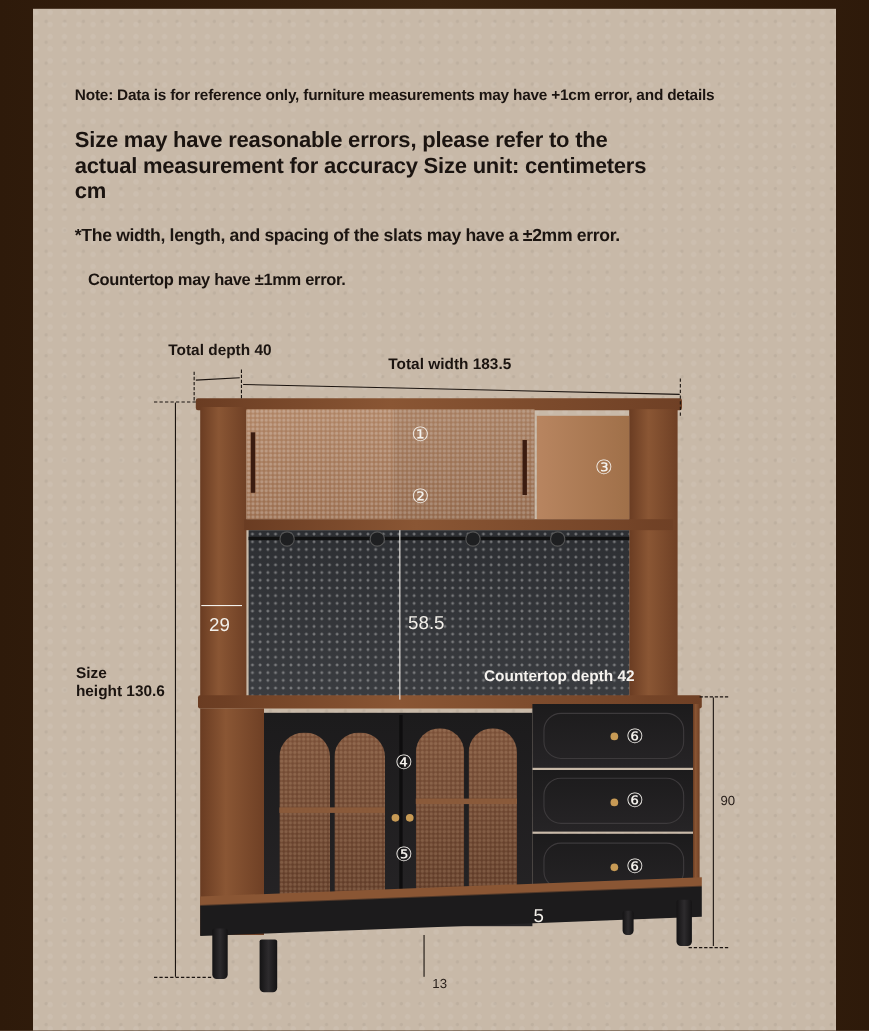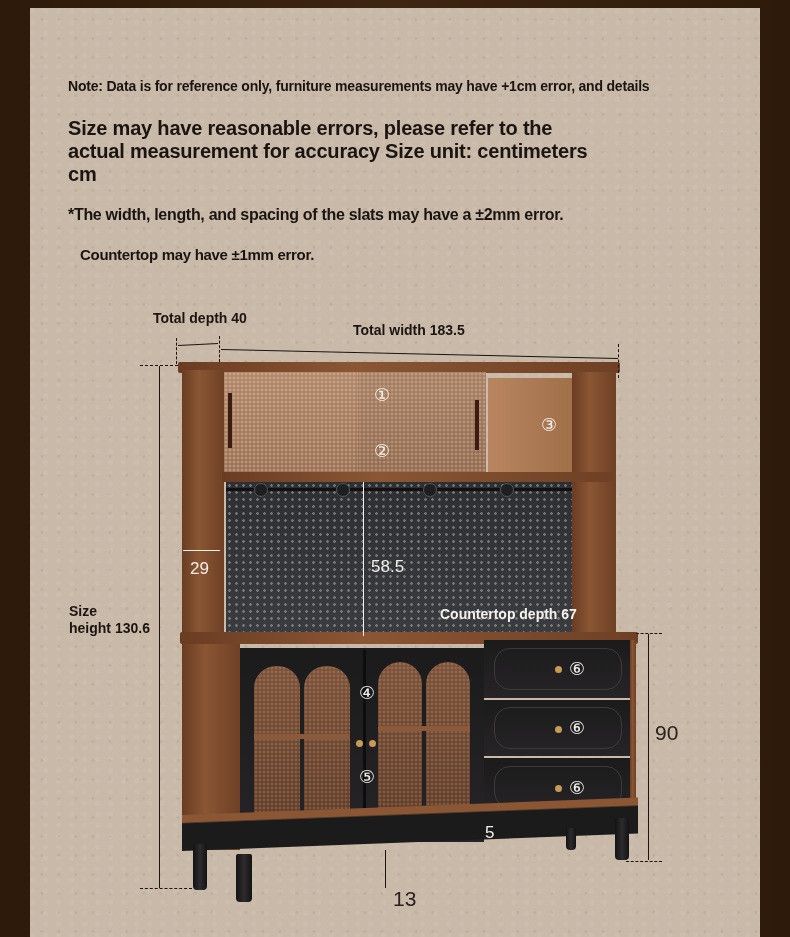--- a/index.html
+++ b/index.html
@@ -22,21 +22,21 @@
       background-size: 13px 11px, 17px 19px, auto;
     }
     .txt { position: absolute; color: #1b1410; font-weight: bold; }
     .note { left: 68px; top: 78px; font-size: 14px; letter-spacing: -0.2px; }
     .headline { left: 68px; top: 117px; font-size: 20px; line-height: 23px; width: 520px; letter-spacing: -0.2px; }
     .slats { left: 68px; top: 206px; font-size: 16px; letter-spacing: -0.3px; text-align: center; }
     .thick { left: 80px; top: 246px; font-size: 15px; letter-spacing: -0.3px; }
 
     .dimlabel { position: absolute; font-size: 14px; font-weight: bold; color: #1b1410; }
     .dimlabel.light { color: #f2efe9; font-weight: normal; font-size: 17px; }
-    .dimlabel.dark-plain { font-weight: normal; font-size: 21px; color: #2a211c; }
+    .dimlabel.dark-plain { font-weight: normal; font-size: 12px; color: #2a211c; }
     .countertop { color: #f5f2ee; font-size: 14px; font-weight: bold; }
 
     .circ {
       position: absolute; width: 16px; height: 16px; border: 1.5px solid #f4f1ec;
       border-radius: 50%; color: #f4f1ec; font-size: 12px; line-height: 16px;
       text-align: center; font-weight: normal;
     }
 
     
     .wood { background: linear-gradient(90deg, #6a3c22, #8a5634 40%, #6f4025); }
@@ -159,21 +159,21 @@
   <div class="wline" style="left:363px;top:482px;width:1px;height:154px;"></div>
   <div class="wline" style="left:183px;top:550px;width:37px;height:1px;"></div>
 </div>
 
 <div class="dimlabel" style="left:153px;top:310px;text-align:right;">Total depth 40</div>
 <div class="dimlabel" style="left:353px;top:322px;">Total width 183.5</div>
 <div class="dimlabel" style="left:69px;top:603px;">Size</div>
 <div class="dimlabel" style="left:69px;top:620px;">height 130.6</div>
 <div class="dimlabel light" style="left:190px;top:559px;">29</div>
 <div class="dimlabel light" style="left:371px;top:557px;">58.5</div>
-<div class="dimlabel countertop" style="left:440px;top:606px;">Countertop depth 67</div>
+<div class="dimlabel countertop" style="left:440px;top:606px;">Countertop depth 42</div>
 <div class="dimlabel dark-plain" style="left:655px;top:721px;">90</div>
 <div class="dimlabel light" style="left:485px;top:823px;">5</div>
 <div class="dimlabel dark-plain" style="left:393px;top:887px;">13</div>
 
 <div class="circ" style="left:374px;top:387px;border:none;font-size:18px;">①</div>
 <div class="circ" style="left:374px;top:443px;border:none;font-size:18px;">②</div>
 <div class="circ" style="left:541px;top:417px;border:none;font-size:18px;">③</div>
 <div class="circ" style="left:359px;top:685px;border:none;font-size:18px;">④</div>
 <div class="circ" style="left:359px;top:769px;border:none;font-size:18px;">⑤</div>
 <div class="circ" style="left:569px;top:661px;border:none;font-size:18px;">⑥</div>

